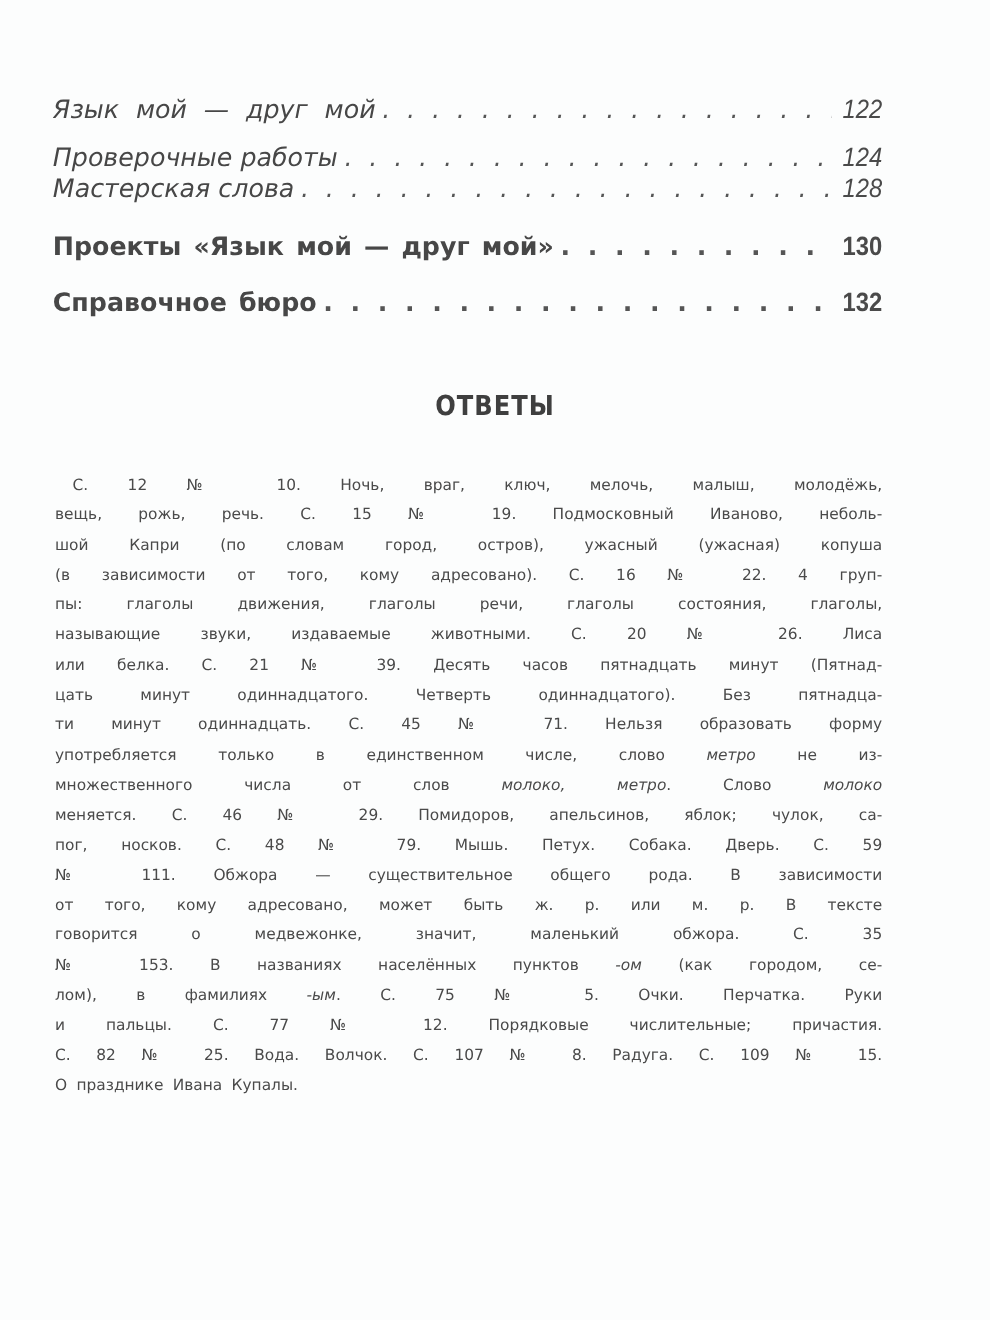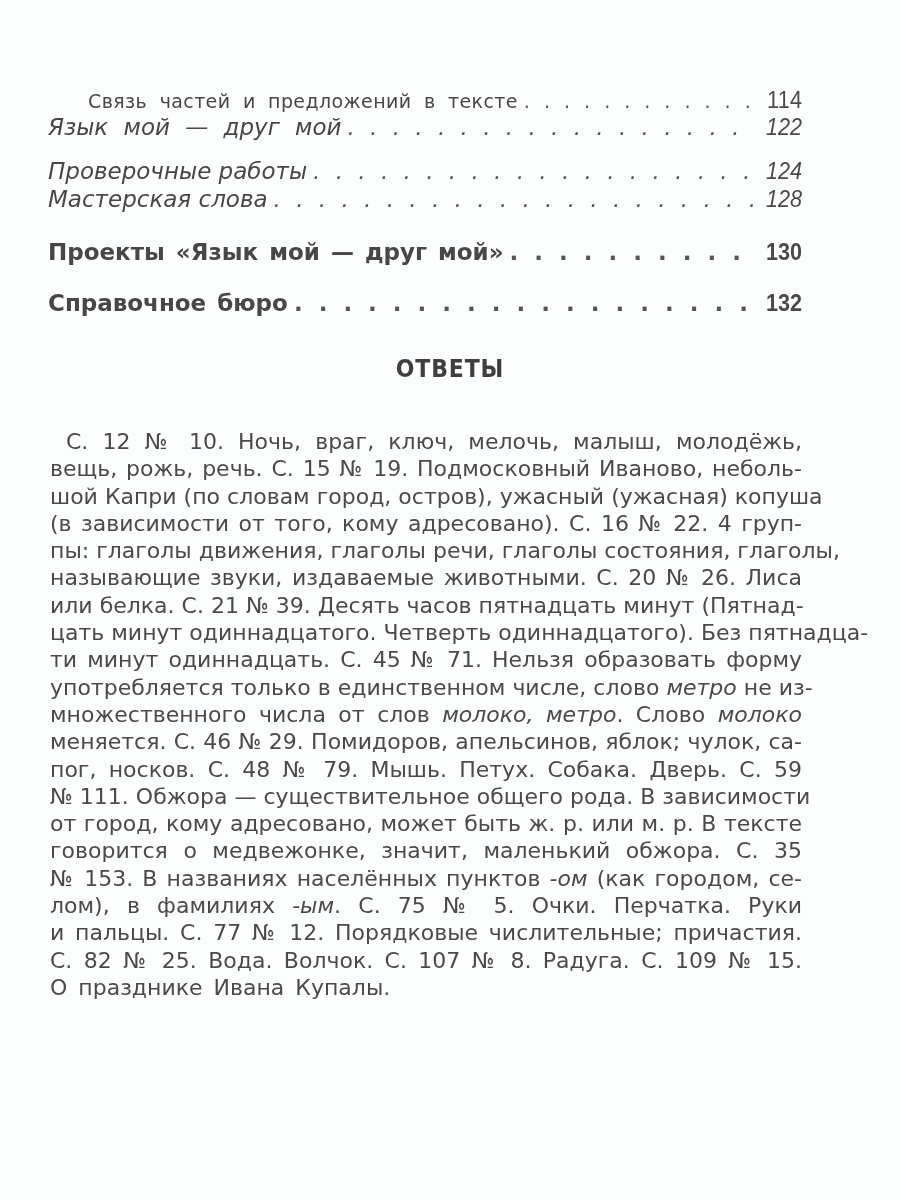--- a/index.html
+++ b/index.html
@@ -94,42 +94,37 @@
     transform: scaleX(0.88);
   }
   .answers {
     position: absolute;
     left: 50px;
     top: 428px;
     width: 752px;
   }
   .answers-line {
     height: 27.3px;
-    font-size: 22px;
+    font-size: 14px;
     line-height: 27.3px;
     white-space: nowrap;
     text-align: justify;
     text-align-last: justify;
     color: #4a4a4a;
   }
   .answers-line.first { padding-left: 16px; }
   .answers-line.last { text-align-last: left; word-spacing: 4px; }
   .it { font-style: italic; }
 </style>
 </head>
 <body>
 
 <div class="page">
 
   <div class="toc">
-    <div class="toc-row lvl-sub">
-      <span class="toc-title">Связь частей и предложений в тексте</span>
-      <span class="toc-leader"></span>
-      <span class="toc-page">114</span>
-    </div>
     <div class="toc-row lvl-main">
       <span class="toc-title">Язык мой — друг мой</span>
       <span class="toc-leader"></span>
       <span class="toc-page">122</span>
     </div>
     <div class="gap-a"></div>
     <div class="toc-row lvl-italic">
       <span class="toc-title">Проверочные работы</span>
       <span class="toc-leader"></span>
       <span class="toc-page">124</span>
@@ -162,21 +157,21 @@
     <div class="answers-line"><span>пы: глаголы движения, глаголы речи, глаголы состояния, глаголы,</span></div>
     <div class="answers-line"><span>называющие звуки, издаваемые животными. С. 20 № 26. Лиса</span></div>
     <div class="answers-line"><span>или белка. С. 21 № 39. Десять часов пятнадцать минут (Пятнад-</span></div>
     <div class="answers-line"><span>цать минут одиннадцатого. Четверть одиннадцатого). Без пятнадца-</span></div>
     <div class="answers-line"><span>ти минут одиннадцать. С. 45 № 71. Нельзя образовать форму</span></div>
     <div class="answers-line"><span>употребляется только в единственном числе, слово </span><span class="it">метро</span><span> не из-</span></div>
     <div class="answers-line"><span>множественного числа от слов </span><span class="it">молоко, метро</span><span>. Слово </span><span class="it">молоко</span></div>
     <div class="answers-line"><span>меняется. С. 46 № 29. Помидоров, апельсинов, яблок; чулок, са-</span></div>
     <div class="answers-line"><span>пог, носков. С. 48 № 79. Мышь. Петух. Собака. Дверь. С. 59</span></div>
     <div class="answers-line"><span>№ 111. Обжора — существительное общего рода. В зависимости</span></div>
-    <div class="answers-line"><span>от город, кому адресовано, может быть ж. р. или м. р. В тексте</span></div>
+    <div class="answers-line"><span>от того, кому адресовано, может быть ж. р. или м. р. В тексте</span></div>
     <div class="answers-line"><span>говорится о медвежонке, значит, маленький обжора. С. 35</span></div>
     <div class="answers-line"><span>№ 153. В названиях населённых пунктов </span><span class="it">-ом</span><span> (как городом, се-</span></div>
     <div class="answers-line"><span>лом), в фамилиях </span><span class="it">-ым</span><span>. С. 75 № 5. Очки. Перчатка. Руки</span></div>
     <div class="answers-line"><span>и пальцы. С. 77 № 12. Порядковые числительные; причастия.</span></div>
     <div class="answers-line"><span>С. 82 № 25. Вода. Волчок. С. 107 № 8. Радуга. С. 109 № 15.</span></div>
     <div class="answers-line last"><span>О празднике Ивана Купалы.</span></div>
   </div>
 
 </div>
 

